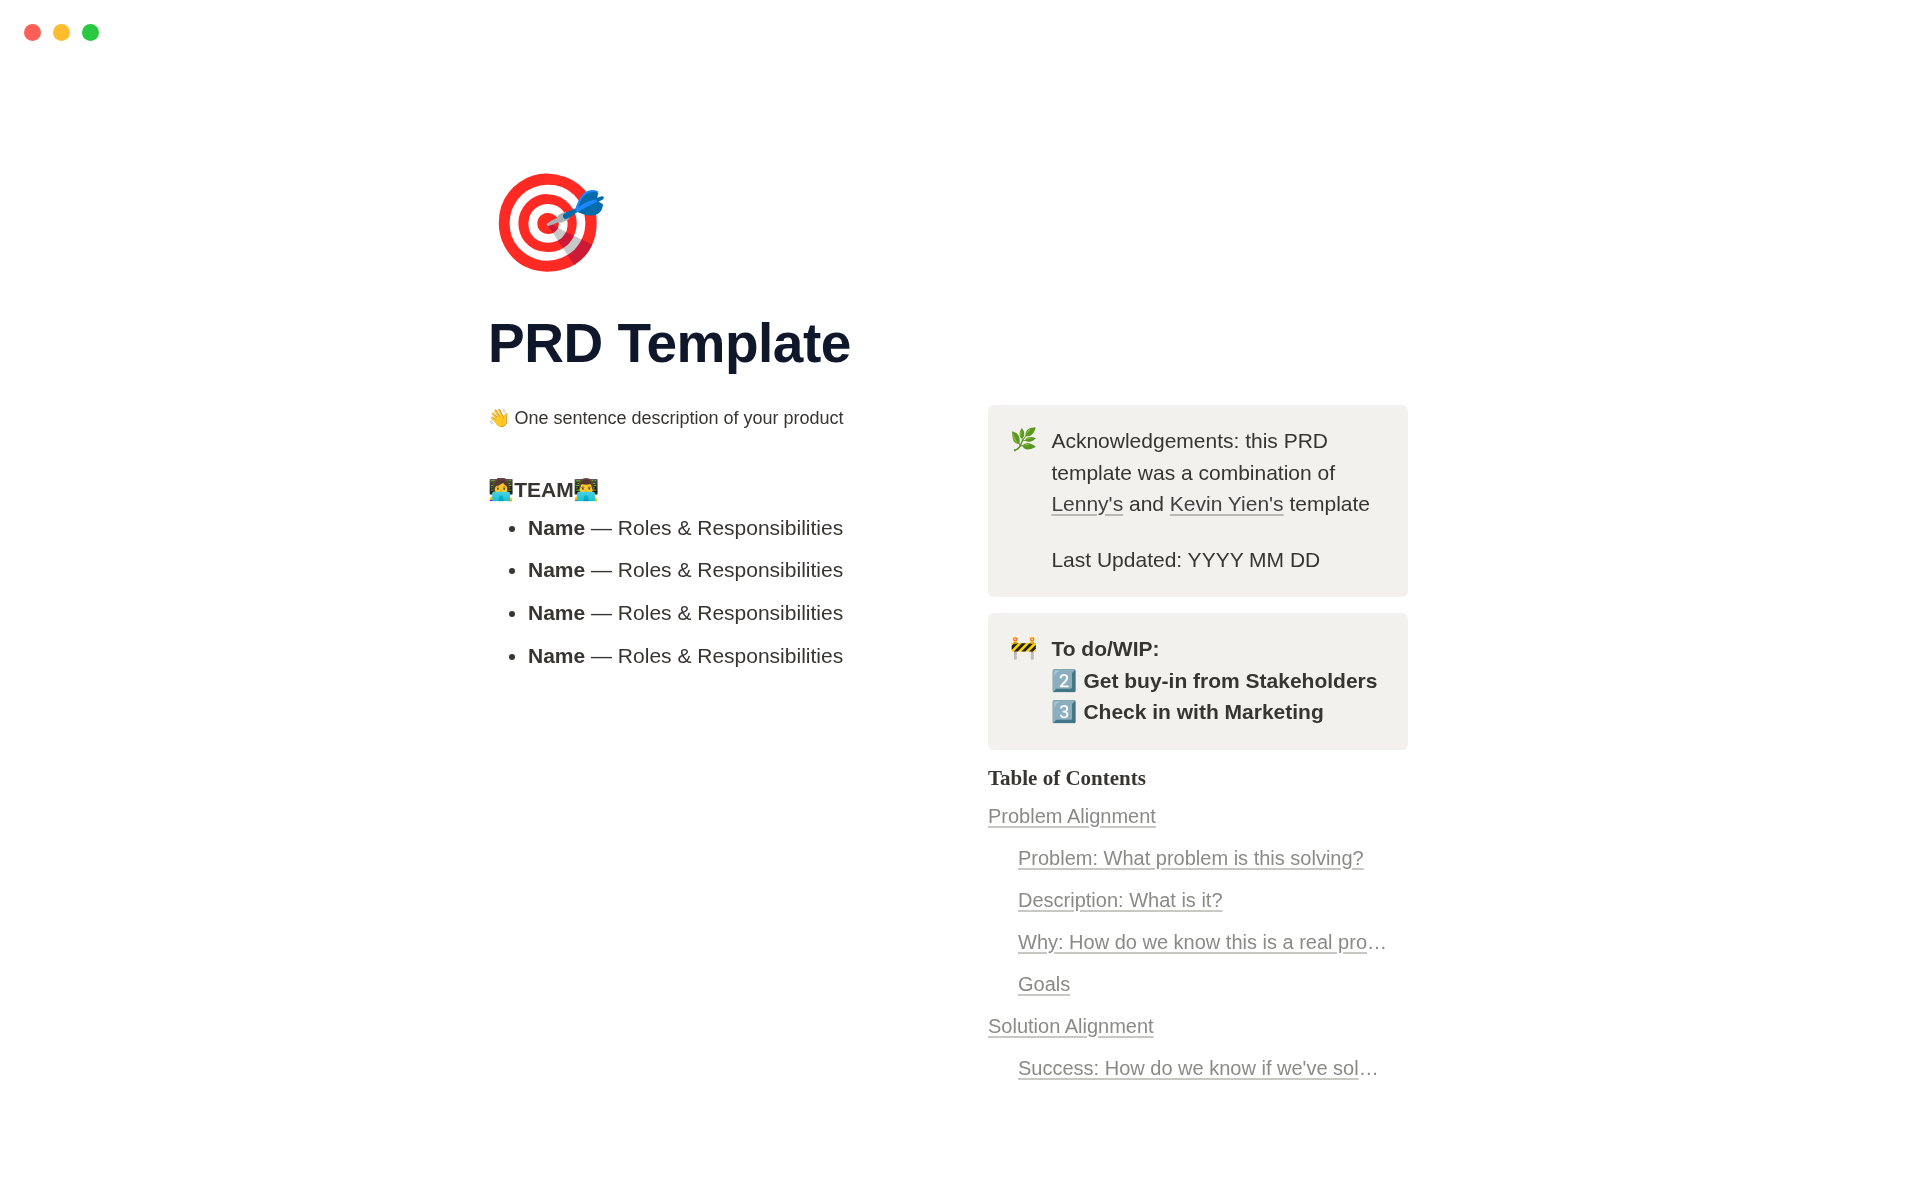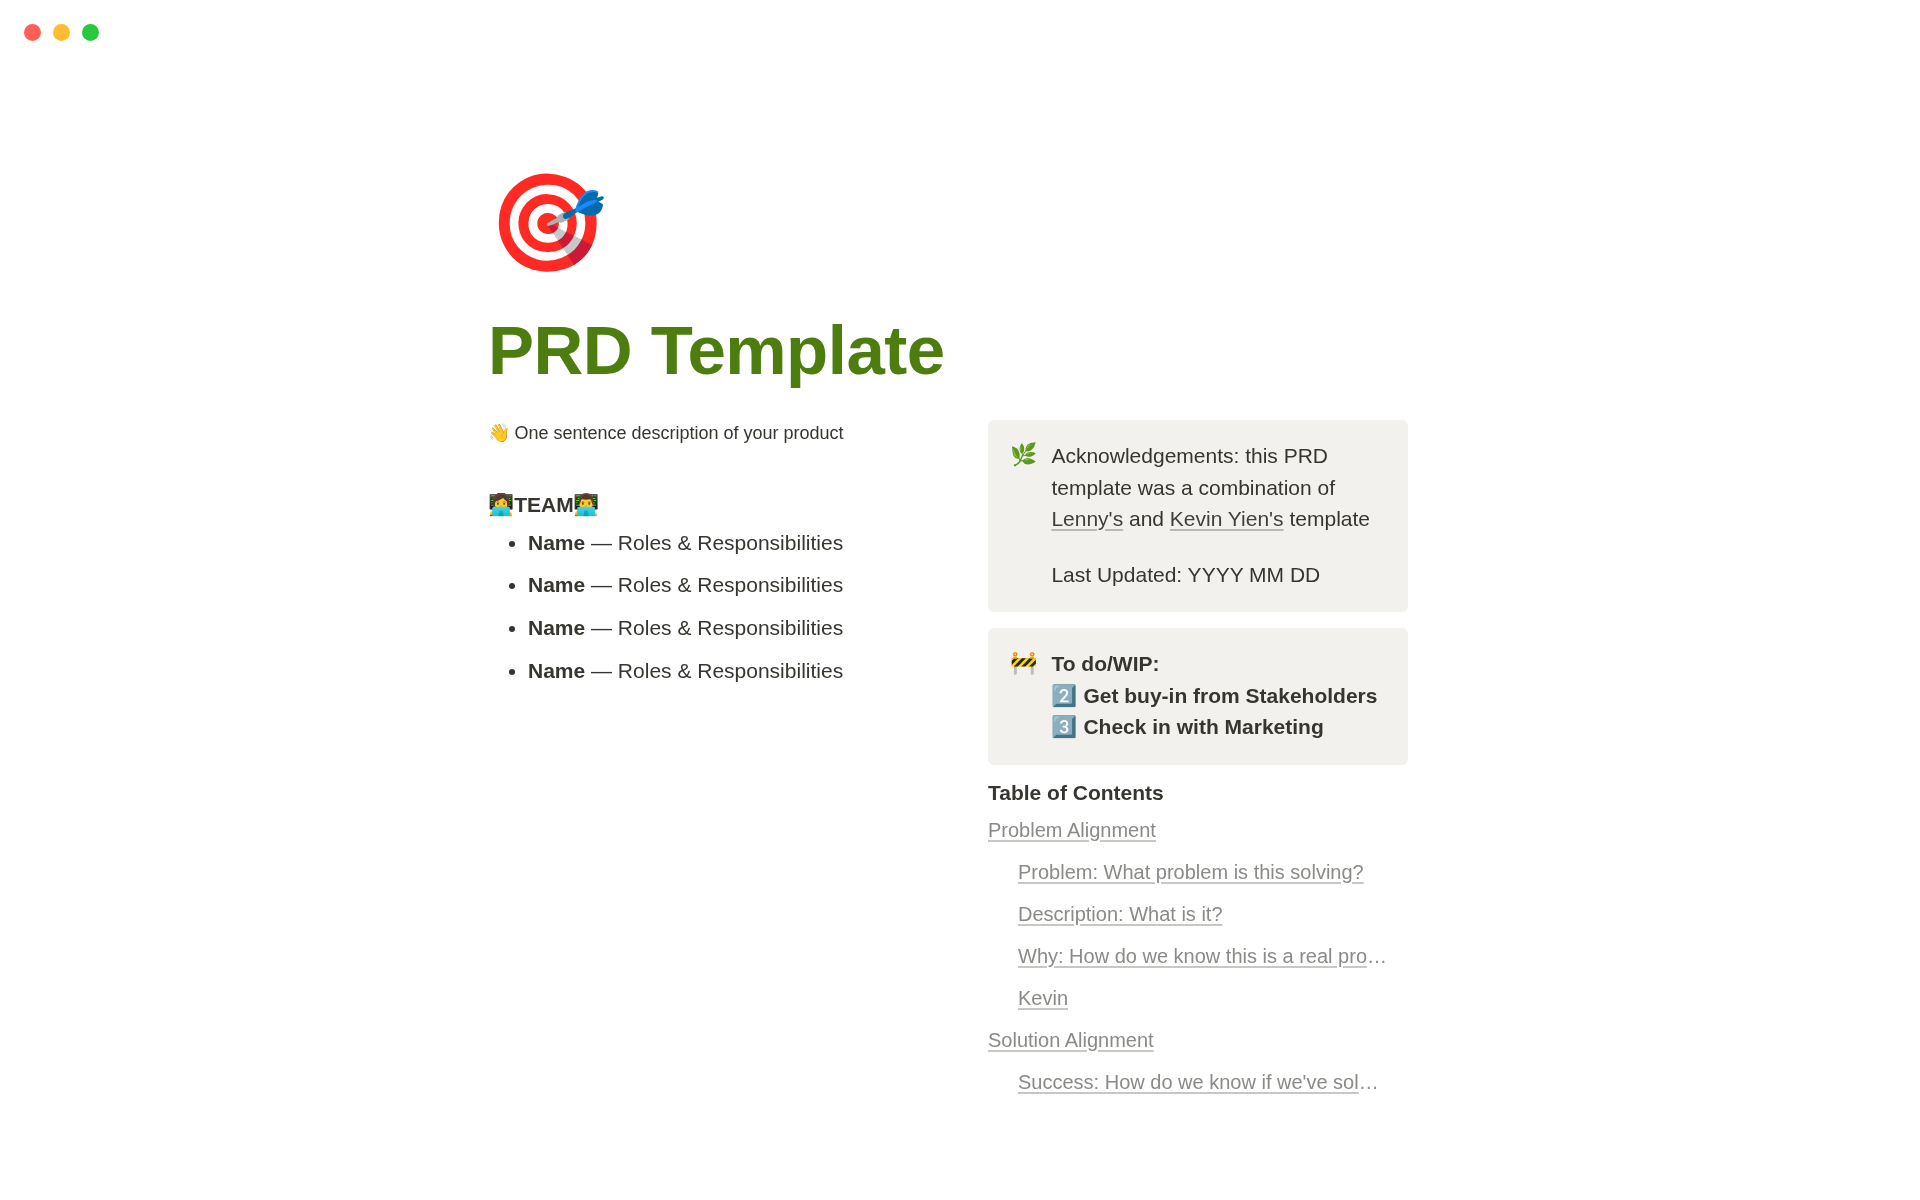--- a/index.html
+++ b/index.html
@@ -39,23 +39,23 @@
     width: 920px;
   }
 
   .page-icon {
     font-size: 96px;
     line-height: 1;
     margin-bottom: 40px;
   }
 
   .page-title {
-    font-size: 69px;
-    font-weight: 700;
-    color: #4d7c0f;
+    font-size: 55px;
+    font-weight: 700;
+    color: #0f172a;
     margin: 0 0 30px 0;
     letter-spacing: -0.5px;
   }
 
   
   .columns {
     display: flex;
     gap: 30px;
     align-items: flex-start;
   }
@@ -124,20 +124,21 @@
   .callout .callout-body .todo-item {
     font-weight: 700;
     display: block;
   }
 
   
   .toc-heading {
     font-size: 21px;
     font-weight: 700;
     margin: 4px 0 14px 0;
+    font-family: Liberation Serif, serif;
   }
   .toc { font-size: 20px; }
   .toc a {
     color: #8a8a87;
     text-decoration: underline;
     text-decoration-color: #c7c7c4;
     text-underline-offset: 3px;
     display: inline-block;
     white-space: nowrap;
     overflow: hidden;
@@ -209,20 +210,20 @@
           <span class="todo-item">3️⃣ Check in with Marketing</span>
         </div>
       </div>
 
       <div class="toc-heading">Table of Contents</div>
       <div class="toc">
         <div class="toc-l1"><a href="#">Problem Alignment</a></div>
         <div class="toc-l2"><a href="#">Problem: What problem is this solving?</a></div>
         <div class="toc-l2"><a href="#">Description: What is it?</a></div>
         <div class="toc-l2"><a href="#">Why: How do we know this is a real problem …</a></div>
-        <div class="toc-l2"><a href="#">Kevin</a></div>
+        <div class="toc-l2"><a href="#">Goals</a></div>
         <div class="toc-l1"><a href="#">Solution Alignment</a></div>
         <div class="toc-l2"><a href="#">Success: How do we know if we've solved thi…</a></div>
       </div>
 
     </div>
   </div>
 </div>
 
 </body></html>

